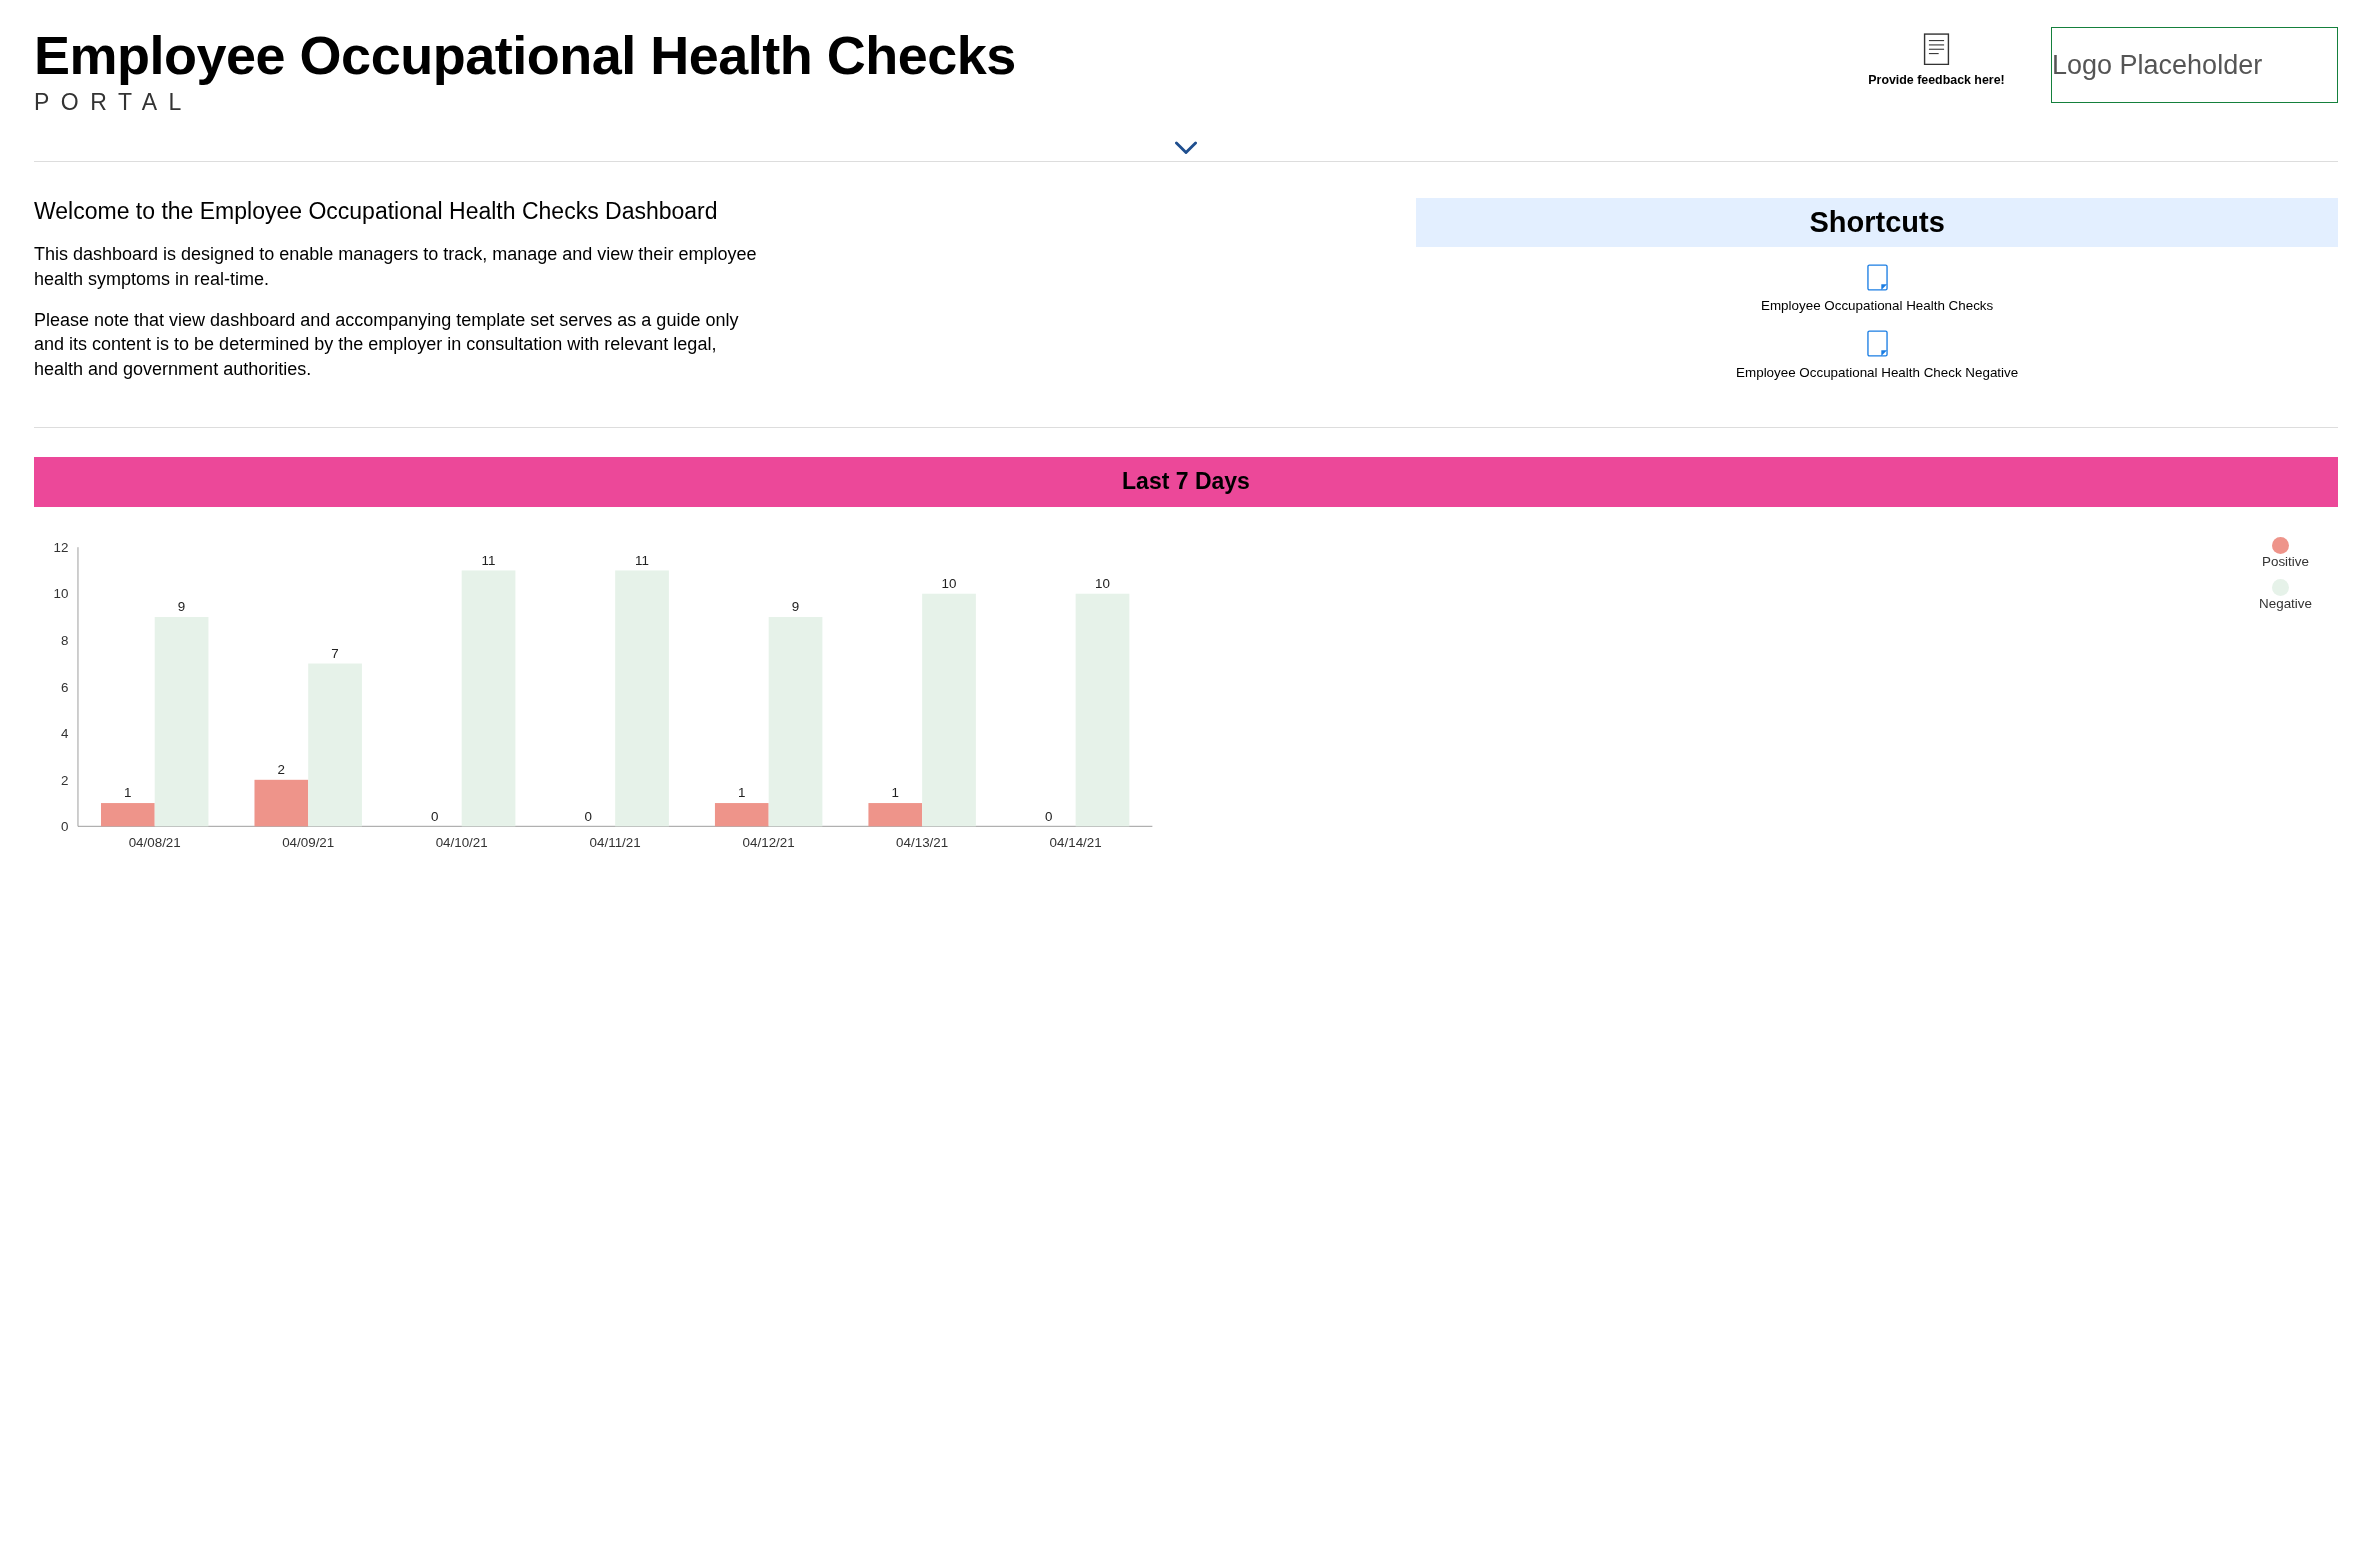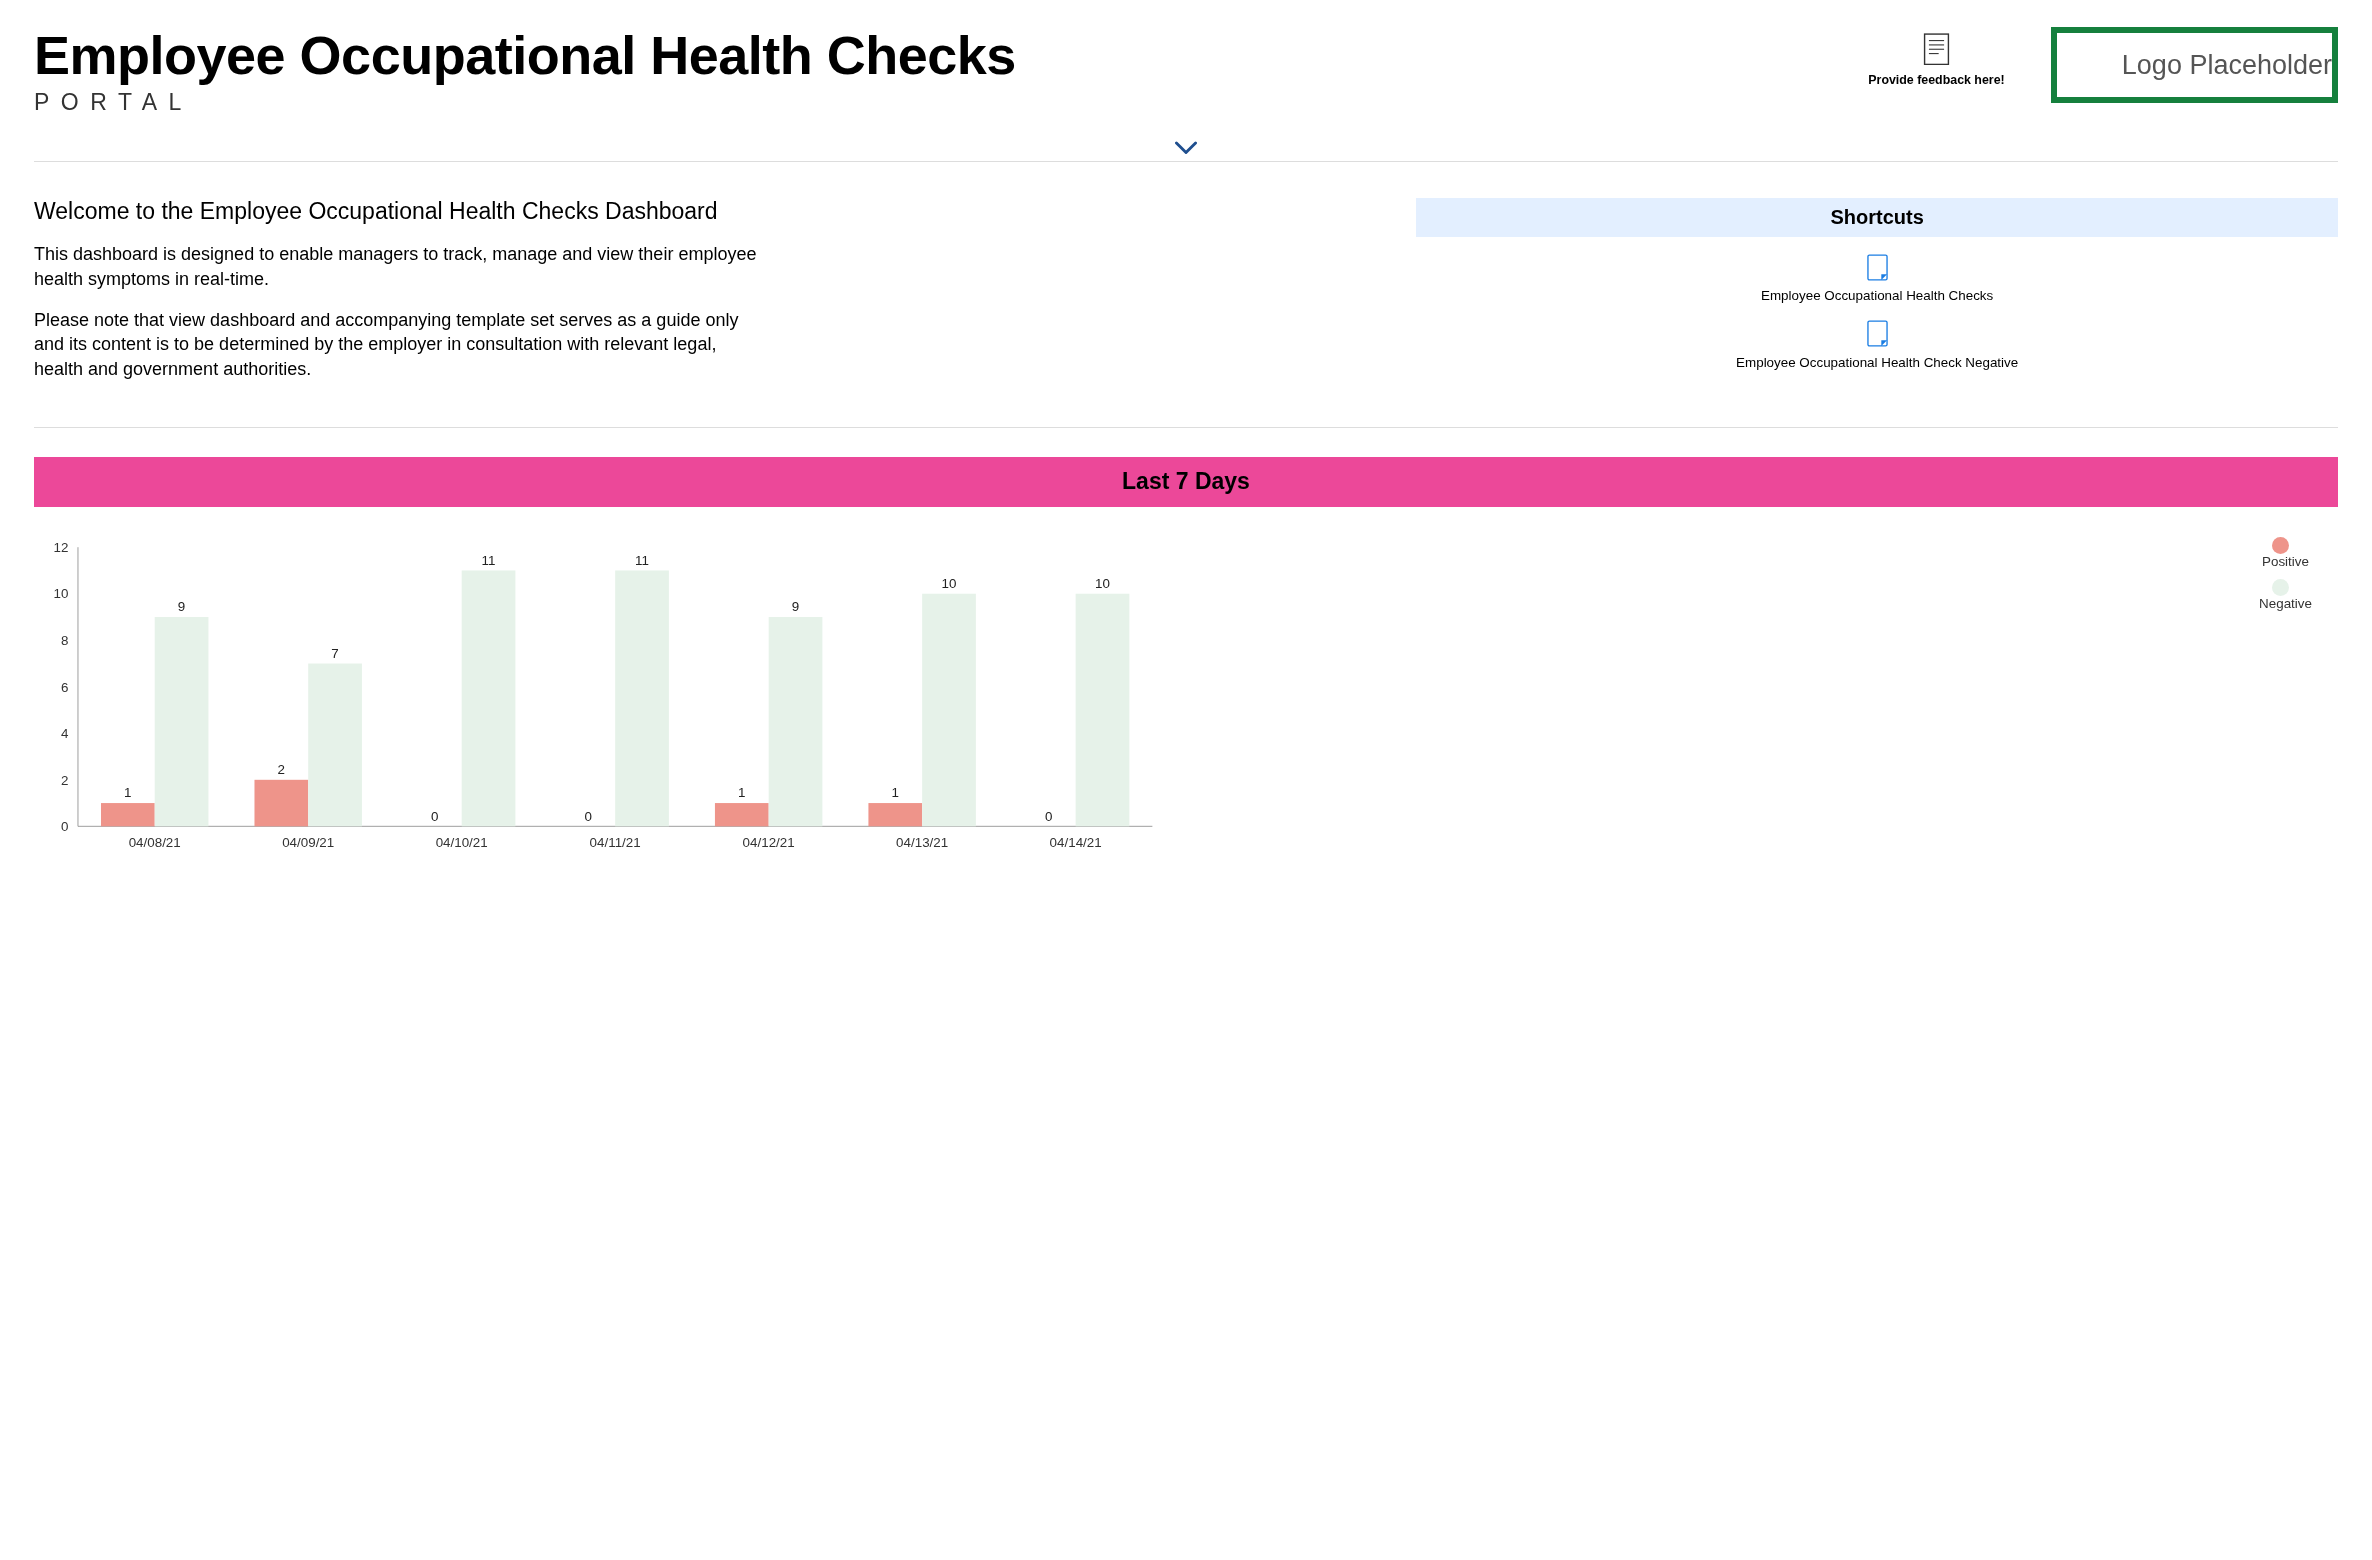--- a/index.html
+++ b/index.html
@@ -47,26 +47,26 @@
       width: 27px;
       height: 32.5px;
       margin-bottom: 7.6px;
     }
     .feedback-label {
       font-size: 12.4px;
       font-weight: 700;
       text-align: center;
     }
     .logo-box {
-      border: 6px solid #15803d;
+      border: 1px solid #15803d;
       width: 287px;
       height: 76px;
       display: flex;
       align-items: center;
-      justify-content: flex-end;
+      justify-content: flex-start;
       color: #555;
       font-size: 27px;
       font-weight: 400;
       margin-left: 19px;
     }
     .divider-row {
       position: relative;
       height: 23px;
       border-bottom: 1px solid #ddd;
       margin: 13.4px 0 36px 0;
@@ -100,21 +100,21 @@
       line-height: 1.35;
       margin-bottom: 17px;
       max-width: 726px;
     }
     .shortcuts-block {
       flex: 1 1 auto;
     }
     .shortcuts-header {
       background: #e3efff;
       text-align: center;
-      font-size: 20px;
+      font-size: 29px;
       font-weight: 700;
       padding: 7.6px 0;
       margin-bottom: 17px;
     }
     .shortcut-item {
       display: flex;
       flex-direction: column;
       align-items: center;
       margin-bottom: 17px;
       cursor: pointer;

